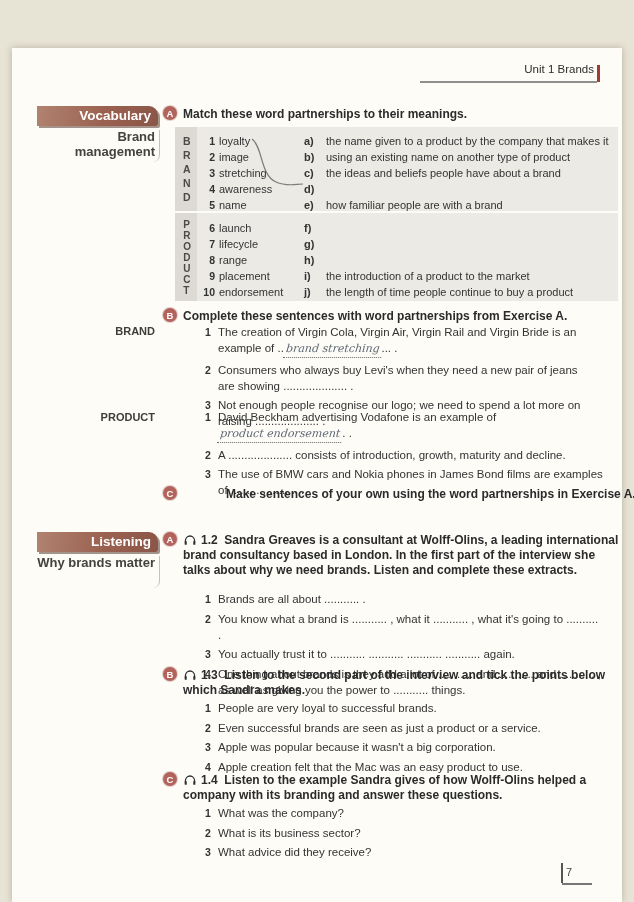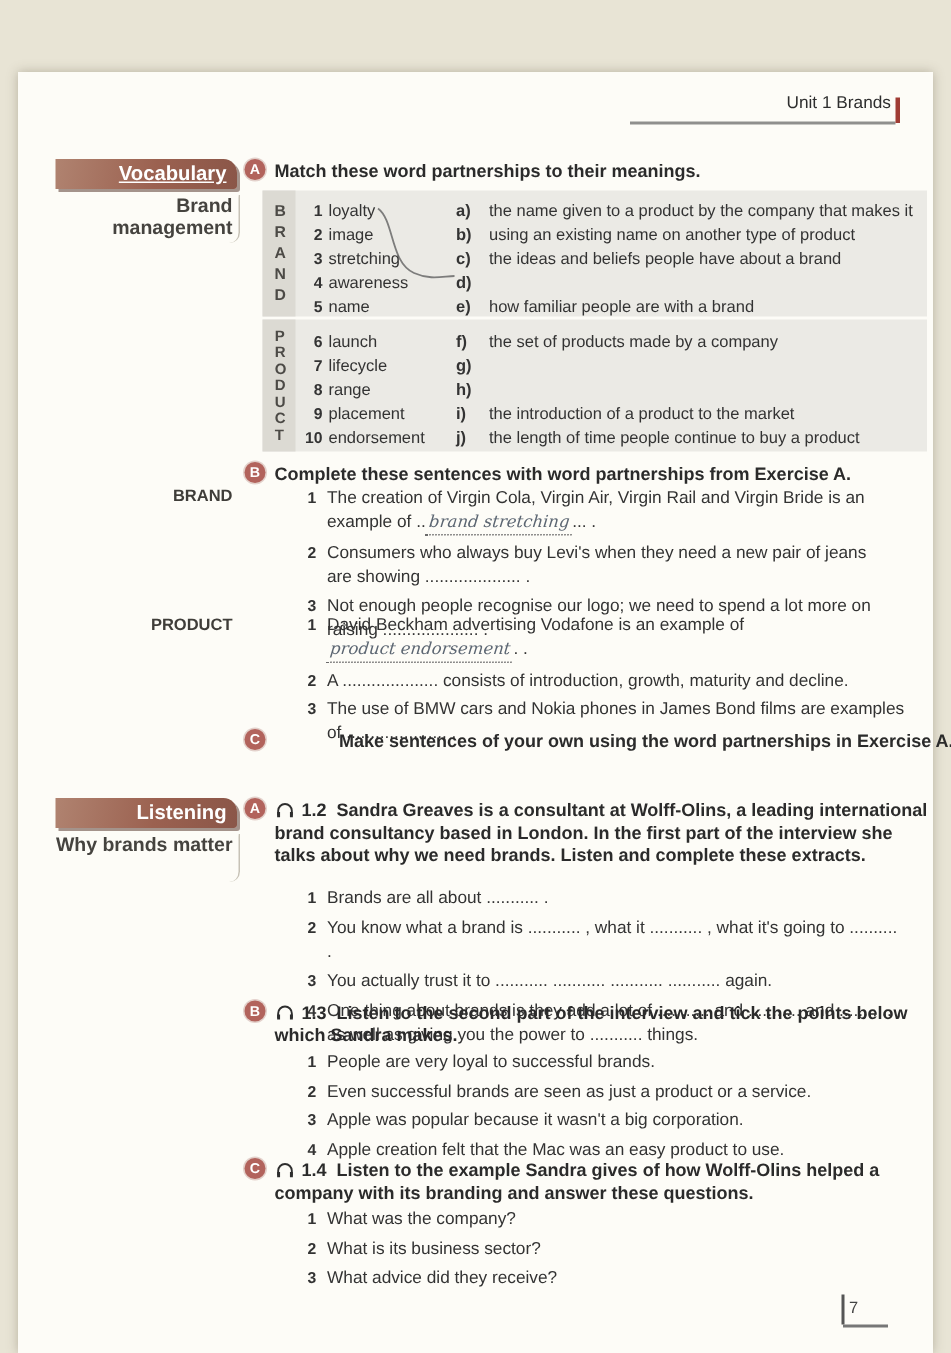--- a/index.html
+++ b/index.html
@@ -87,21 +87,21 @@
 </head>
 <body>
 
 <div class="canvas">
   <div class="page"></div>
 
   <div class="abs unit-label" style="top:63px; right:40px;">Unit 1 Brands</div>
   <div class="abs unit-rule" style="top:81px; left:420px; width:177px;"></div>
   <div class="abs unit-bar" style="top:65px; left:597px;"></div>
 
-  <div class="abs banner" style="left:37px; top:106px;text-decoration:underline;">Vocabulary</div>
+  <div class="abs banner" style="left:37px; top:106px;">Vocabulary</div>
   <div class="abs subtitle" style="left:37px; top:129px;">Brand management</div>
   <div class="abs curve-line" style="left:153px; top:130px; height:32px;"></div>
 
   <div class="abs circle" style="left:163px; top:106px;">A</div>
   <div class="abs ex-head" style="left:183px; top:107px; width:435px;">Match these word partnerships to their meanings.</div>
 
   <div class="abs match-box" style="left:175px; top:127px; width:443px; height:84px;">
     <div class="strip strip-brand">
         <span>BRAND</span>
       </div>
@@ -144,21 +144,20 @@
 
   <div class="abs match-box" style="left:175px; top:213px; width:443px; height:88px;">
     <div class="strip strip-product">
         <span>PRODUCT</span>
       </div>
     <div class="mrows" style="padding-top:7px;">
       <div class="mrow">
         <span class="mnum">6</span>
         <span class="mterm">launch</span>
         <span class="mlet">f)</span>
-        <span class="mdef">the set of products made by a company</span>
       </div>
       <div class="mrow">
         <span class="mnum">7</span>
         <span class="mterm">lifecycle</span>
         <span class="mlet">g)</span>
       </div>
       <div class="mrow">
         <span class="mnum">8</span>
         <span class="mterm">range</span>
         <span class="mlet">h)</span>

